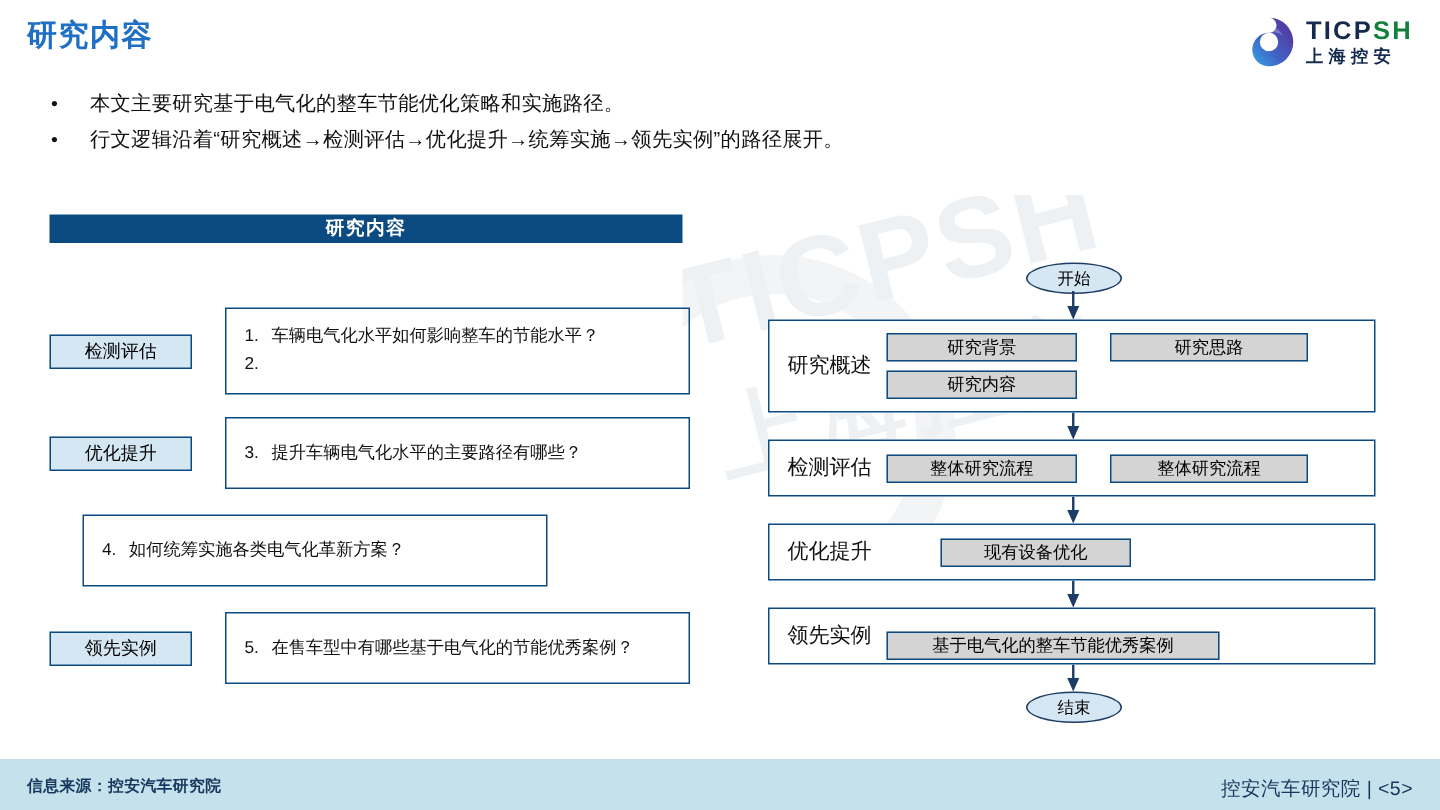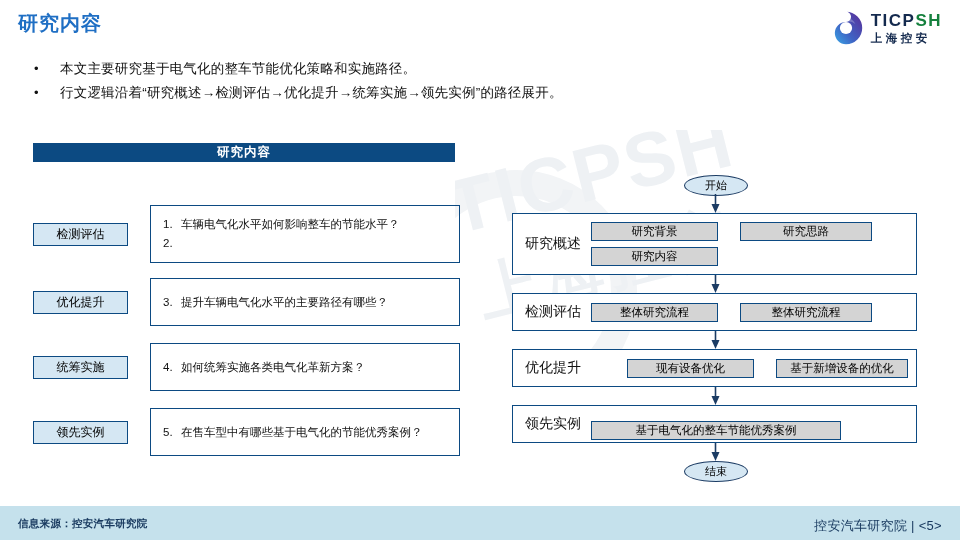--- a/index.html
+++ b/index.html
@@ -93,21 +93,21 @@
     font-size:14px;color:#111;flex:none;
   }
   .chips{display:flex;flex-wrap:wrap;gap:6px 22px;align-items:flex-end;}
   .chip{
     background:#d4d4d4;border:1px solid #0c4a82;height:19px;
     display:flex;align-items:center;justify-content:center;
     font-size:11.5px;color:#000;box-sizing:border-box;
   }
   .chip.w1{width:127px;}
   .chip.w2{width:132px;}
-  .chip.wide{width:250px;margin-top:13px;}
+  .chip.wide{width:222px;margin-top:13px;}
   .arrow{position:absolute;width:9px;}
 
   
   .footer{
     position:absolute;left:0;bottom:0;width:960px;height:34px;background:#c5e1ec;z-index:4;
   }
   .footer-left{
     position:absolute;left:18px;top:11px;font-size:10.5px;color:#17385e;letter-spacing:.3px;font-weight:bold;
   }
   .footer-right{
@@ -184,21 +184,20 @@
       <div class="tag">优化提升</div>
       <div class="qbox" style="margin-left:22px;width:308px;height:38px;">
         <div class="qline">
           <span class="num">3.</span>
           <span class="qtxt">提升车辆电气化水平的主要路径有哪些？</span>
         </div>
       </div>
     </div>
 
     <div class="row" style="left:0;top:168px;">
-      <div class="tag">统筹实施</div>
       <div class="qbox" style="margin-left:22px;width:308px;height:38px;">
         <div class="qline">
           <span class="num">4.</span>
           <span class="qtxt">如何统筹实施各类电气化革新方案？</span>
         </div>
       </div>
     </div>
 
     <div class="row" style="left:0;top:233px;">
       <div class="tag">领先实例</div>
@@ -245,21 +244,20 @@
 
     <svg class="arrow" style="left:199px;top:156px;height:18px;" viewBox="0 0 9 18">
       <line x1="4.5" y1="0" x2="4.5" y2="11" stroke="#1c3c64" stroke-width="1.6"></line>
       <polygon points="0.5,9 8.5,9 4.5,18" fill="#1c3c64"></polygon>
     </svg>
 
     <div class="stage" style="left:0;top:174px;width:405px;height:38px;">
       <div class="stage-label">优化提升</div>
       <div class="chips" style="width:310px;padding-left:36px;">
         <div class="chip w1">现有设备优化</div>
-        <div class="chip w2">基于新增设备的优化</div>
       </div>
     </div>
 
     <svg class="arrow" style="left:199px;top:212px;height:18px;" viewBox="0 0 9 18">
       <line x1="4.5" y1="0" x2="4.5" y2="11" stroke="#1c3c64" stroke-width="1.6"></line>
       <polygon points="0.5,9 8.5,9 4.5,18" fill="#1c3c64"></polygon>
     </svg>
 
     <div class="stage" style="left:0;top:230px;width:405px;height:38px;">
       <div class="stage-label">领先实例</div>

